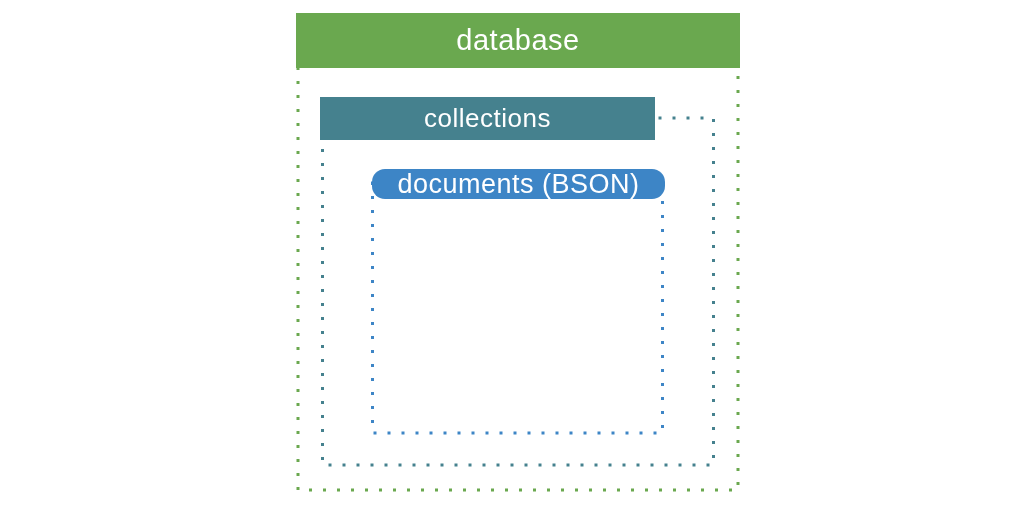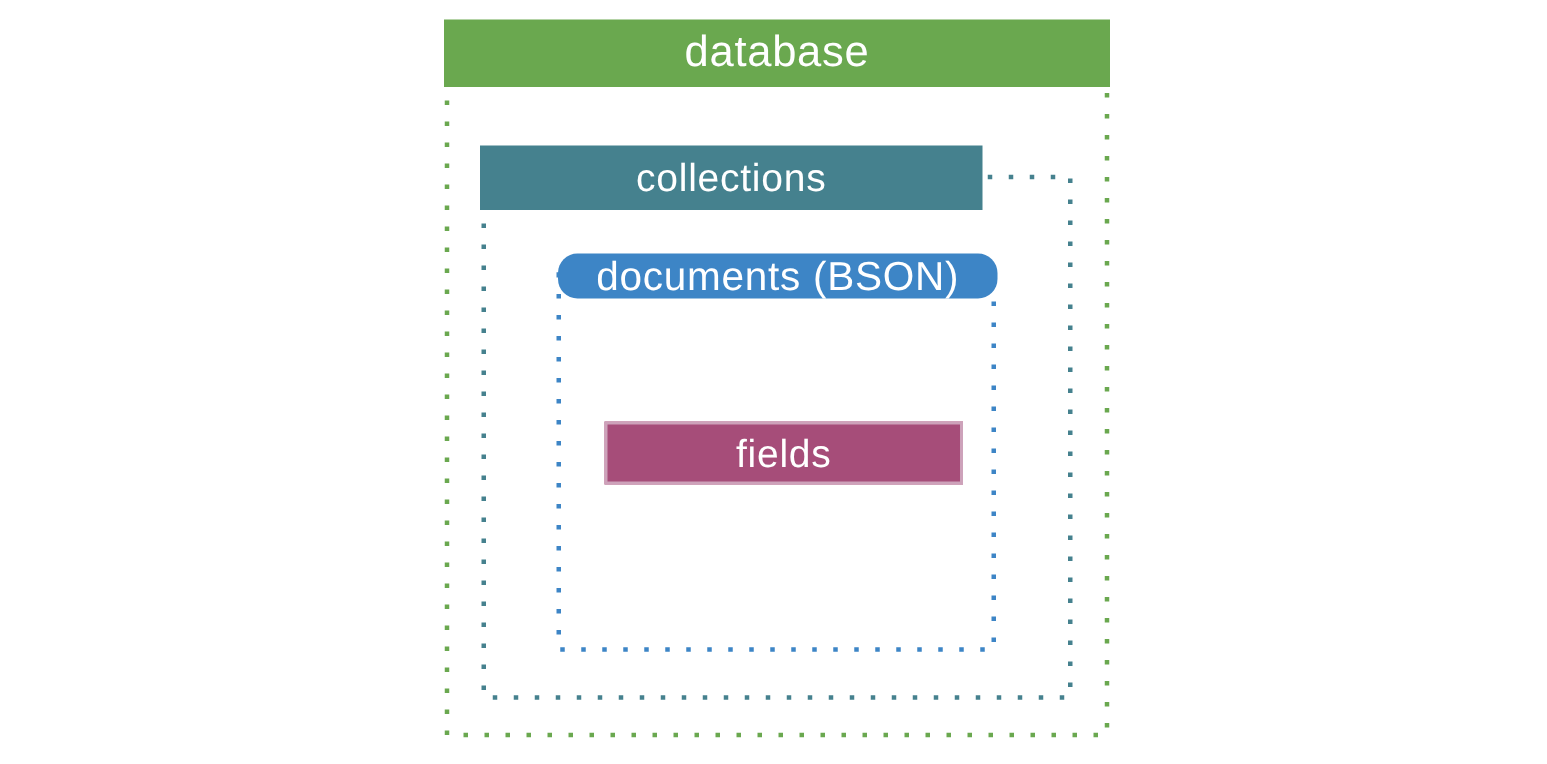--- a/index.html
+++ b/index.html
@@ -35,21 +35,21 @@
     justify-content: center;
     color: #ffffff;
     letter-spacing: 0.5px;
     box-sizing: border-box;
     white-space: nowrap;
   }
   .bar-database {
     left: 296px;
     top: 13px;
     width: 444px;
-    height: 45px;
+    height: 55px;
     font-size: 29px;
   }
   .bar-collections {
     left: 320px;
     top: 97px;
     width: 335px;
     height: 43px;
     font-size: 26px;
   }
   .bar-documents {
@@ -85,17 +85,14 @@
   </div>
 
   <div class="bar bar-collections" style="background-color: rgb(69, 129, 142); color: rgb(255, 255, 255);">
     <span>collections</span>
   </div>
 
   <div class="bar bar-documents" style="background-color: rgb(61, 133, 198); color: rgb(255, 255, 255); border-radius: 13px;">
     <span>documents (BSON)</span>
   </div>
 
-  <div class="bar bar-fields" style="background-color: rgb(166, 77, 121); border-color: rgb(205, 162, 186); color: rgb(255, 255, 255);">
-    <span>fields</span>
-  </div>
 
 </div>
 
 </body></html>

